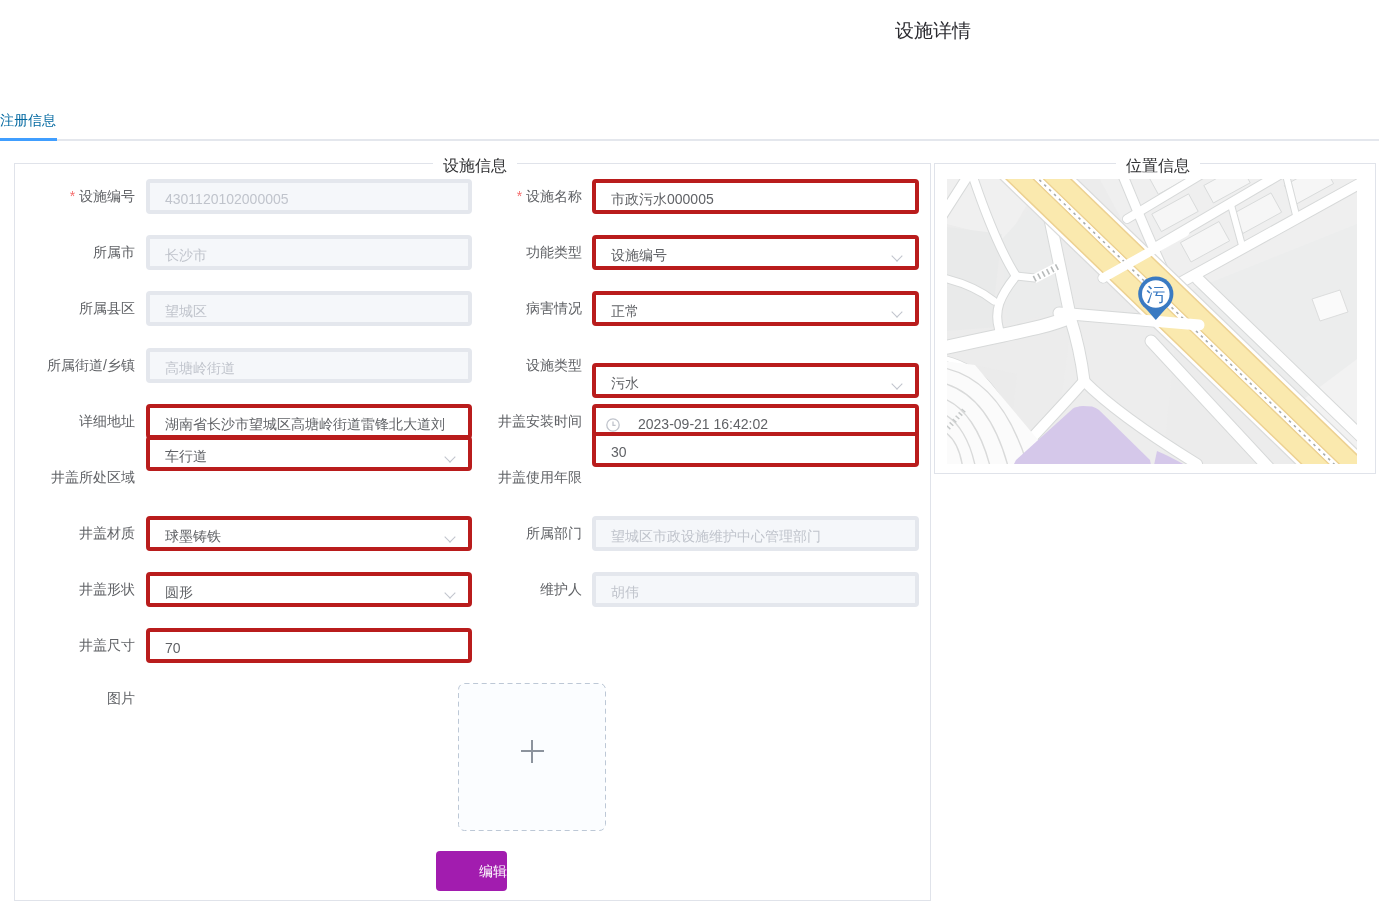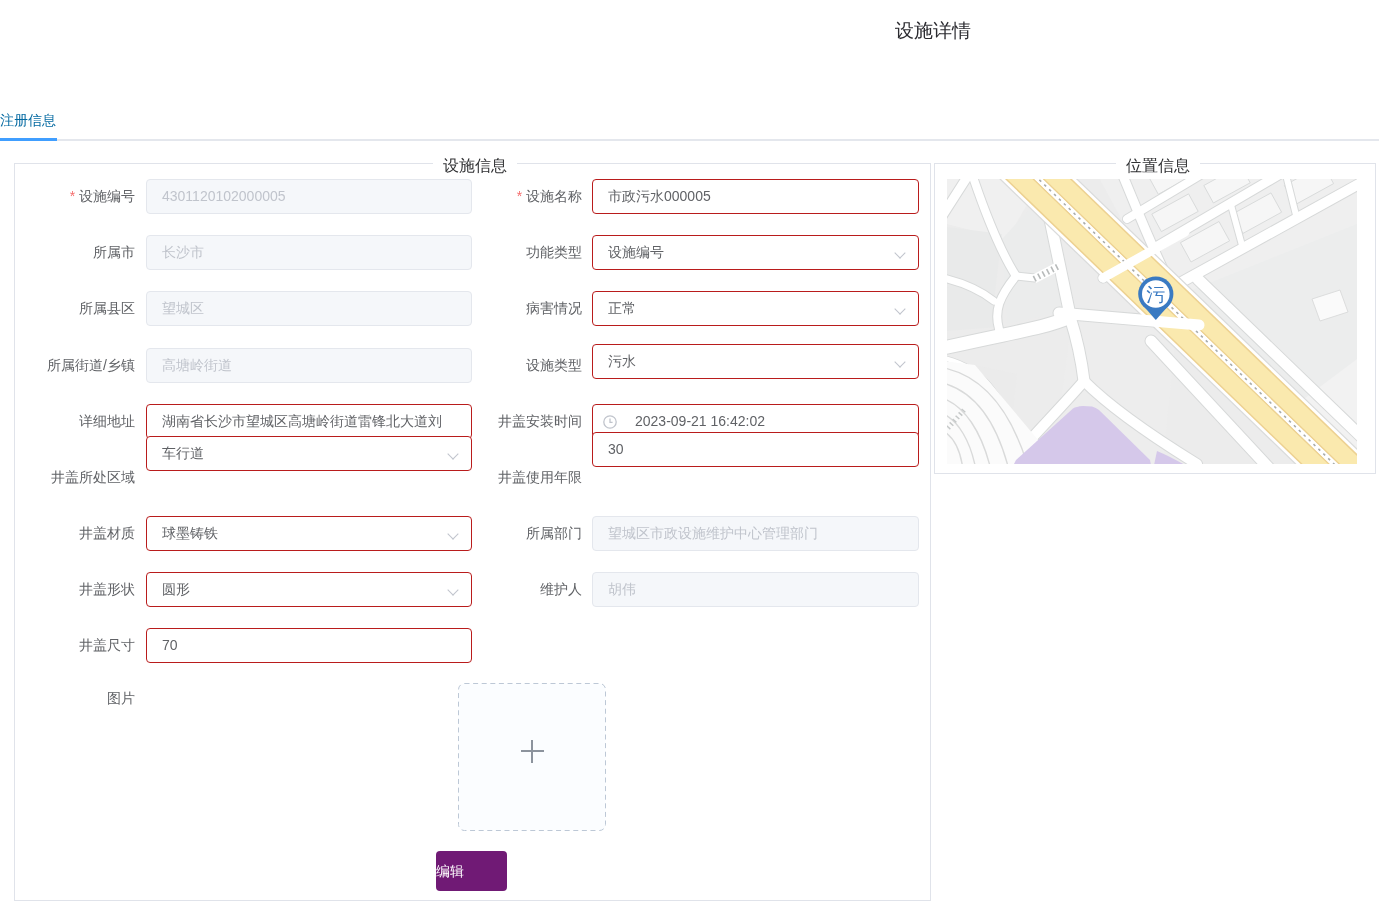--- a/index.html
+++ b/index.html
@@ -14,34 +14,34 @@
   .fs { border:1px solid #e0e3ea; border-radius:0; background:#fff; }
   .fs1 { left:14px; top:163px; width:917px; height:738px; }
   .fs2 { left:934px; top:163px; width:442px; height:311px; }
   .legend { top:156px; font-size:16px; color:#303133; background:#fff; padding:0 10px; }
   .lg1 { left:433px; }
   .lg2 { left:1116px; }
   .lab { font-size:14px; color:#606266; text-align:right; height:35px; line-height:35px; white-space:nowrap; }
   .lab1 { width:135px; left:0; }
   .lab2 { width:140px; left:442px; }
   .req::before { content:"* "; color:#f56c6c; }
-  .inp { height:35px; border:1px solid #b91c1c; border-radius:4px; background:#fff;
+  .inp { height:35px; border:4px solid #b91c1c; border-radius:4px; background:#fff;
     font-size:14px; color:#606266; line-height:33px; padding:0 15px; white-space:nowrap; overflow:hidden; }
   .inp1 { left:146px; width:326px; }
   .inp2 { left:592px; width:327px; }
   .dis { background:#f5f7fa; border-color:#e4e7ed; color:#c0c4cc; }
   .sel::after { content:""; position:absolute; right:14px; top:13px; width:7px; height:7px;
     border-right:1.5px solid #c0c4cc; border-bottom:1.5px solid #c0c4cc; transform:rotate(45deg); }
   .dtxt { padding-left:42px; }
   .clock { position:absolute; left:10px; top:10px; }
   .upload { left:458px; top:683px; width:148px; height:148px; }
   .plus-h { left:521px; top:750px; width:23px; height:2px; background:#8c939d; }
   .plus-v { left:531px; top:740px; width:2px; height:23px; background:#8c939d; }
-  .btn { left:436px; top:851px; width:71px; height:40px; background:#701a75; color:#fff;
-    border-radius:4px; font-size:14px; text-align:left; line-height:40px; }
+  .btn { left:436px; top:851px; width:71px; height:40px; background:#a21caf; color:#fff;
+    border-radius:4px; font-size:14px; text-align:right; line-height:40px; }
   .maps { left:947px; top:179px; width:410px; height:285px; }
 </style>
 </head>
 <body>
 <div class="abs title">设施详情</div>
 <div class="abs tabtxt">注册信息</div>
 <div class="abs tabline"></div>
 <div class="abs tabbar"></div>
 
 <div class="abs fs fs1"></div>
@@ -60,21 +60,21 @@
 <div class="abs inp inp2 sel" style="top:235px">设施编号</div>
 
 <div class="abs lab lab1" style="top:291px">所属县区</div>
 <div class="abs inp inp1 dis" style="top:291px">望城区</div>
 <div class="abs lab lab2" style="top:291px">病害情况</div>
 <div class="abs inp inp2 sel" style="top:291px">正常</div>
 
 <div class="abs lab lab1" style="top:348px">所属街道/乡镇</div>
 <div class="abs inp inp1 dis" style="top:348px">高塘岭街道</div>
 <div class="abs lab lab2" style="top:348px">设施类型</div>
-<div class="abs inp inp2 sel" style="top:344px">污水</div>
+<div class="abs inp inp2 sel" style="top:363px">污水</div>
 
 <div class="abs lab lab1" style="top:404px">详细地址</div>
 <div class="abs inp inp1" style="top:404px">湖南省长沙市望城区高塘岭街道雷锋北大道刘</div>
 <div class="abs lab lab2" style="top:404px">井盖安装时间</div>
 <div class="abs inp inp2 dtxt" style="top:404px"><svg class="clock" width="14" height="14" viewBox="0 0 14 14">
       <circle cx="7" cy="7" r="6.2" fill="none" stroke="#c0c4cc" stroke-width="1.3"></circle>
       <path d="M7 3.6 L7 7.4 L9.6 7.4" fill="none" stroke="#c0c4cc" stroke-width="1.3"></path>
     </svg>2023-09-21 16:42:02</div>
 
 <div class="abs lab lab1" style="top:460px">井盖所处区域</div>

